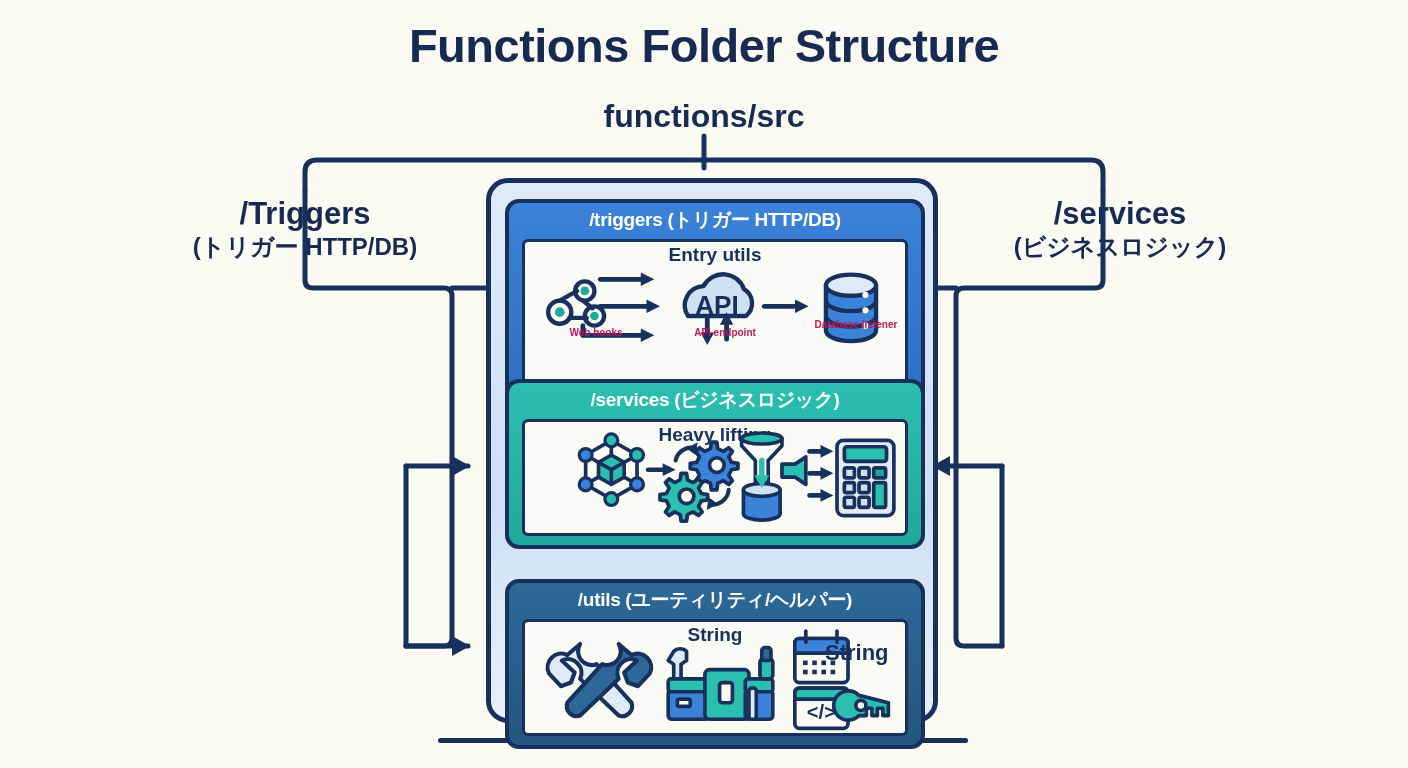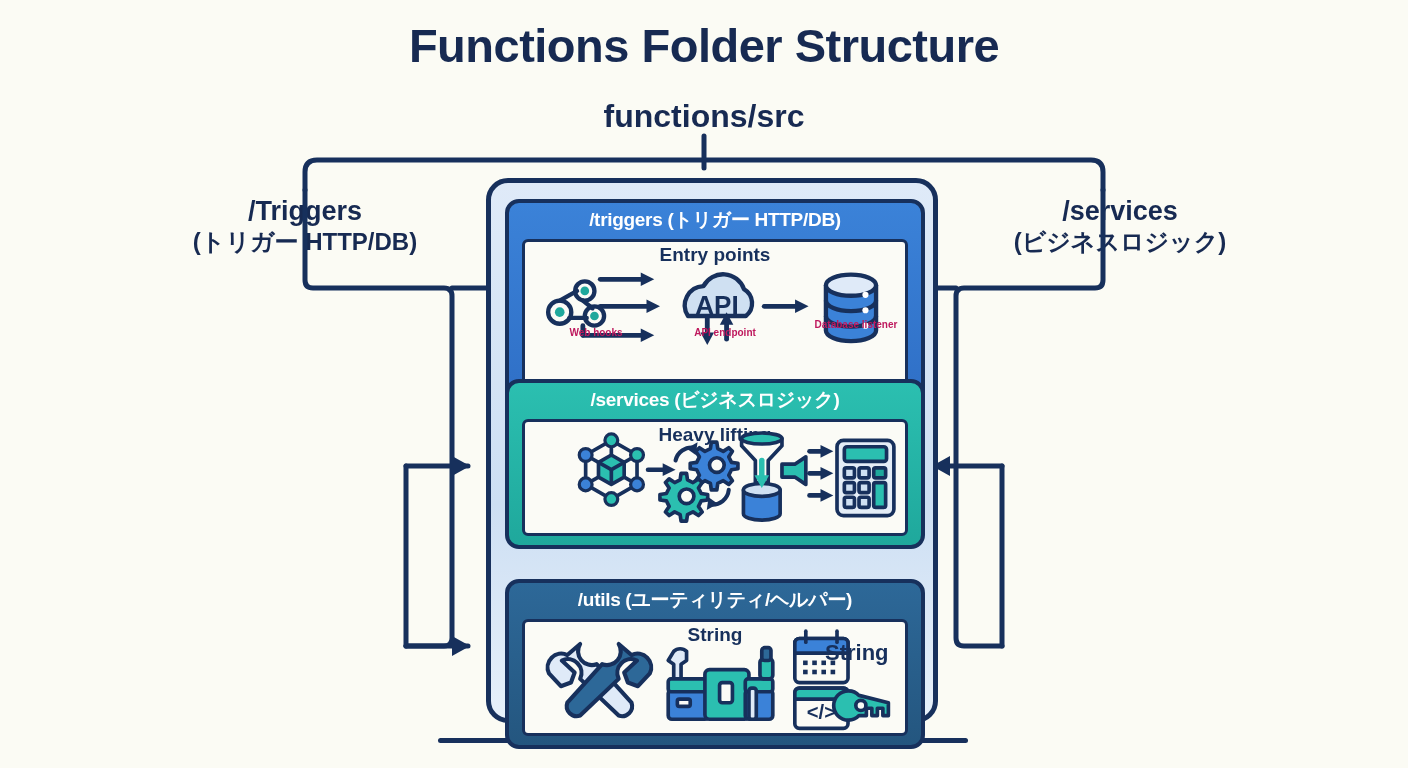--- a/index.html
+++ b/index.html
@@ -25,21 +25,21 @@
     font-size:32px;font-weight:bold;
     color:#172a52;
   }
   .side-label{
     position:absolute;
     text-align:center;
     color:#172a52;
     font-weight:bold;
     line-height:1.18;
   }
-  .side-label .l1{font-size:27px;display:block;}
+  .side-label .l1{font-size:31px;display:block;}
   .side-label .l2{font-size:24px;display:block;}
   #label-left{left:155px;top:196px;width:300px;}
   #label-right{left:965px;top:196px;width:310px;}
 
   
   #wires{position:absolute;left:0;top:0;width:1408px;height:768px;}
 
   
   #cabinet{
     position:absolute;left:486px;top:178px;width:452px;height:545px;
@@ -137,21 +137,21 @@
       <polygon points="470,646 452,636 452,656"></polygon>
       <polygon points="932,466 950,456 950,476"></polygon>
     </g>
   </svg>
 
   <div id="cabinet">
 
     <div class="panel" id="panel-triggers">
       <div class="panel-title">/triggers (トリガー HTTP/DB)</div>
       <div class="panel-body">
-        <div class="body-heading">Entry points</div>
+        <div class="body-heading">Entry utils</div>
 
         <svg class="art" viewBox="0 0 394 121">
           <g fill="none" stroke="#17305c" stroke-width="4.5" stroke-linecap="round" stroke-linejoin="round">
 
             <circle cx="36" cy="56" r="12"></circle>
             <circle cx="62" cy="34" r="10"></circle>
             <circle cx="72" cy="60" r="10"></circle>
             <path d="M36 44 L54 34"></path>
             <path d="M46 62 L64 62"></path>
             <path d="M60 44 L70 52"></path>

